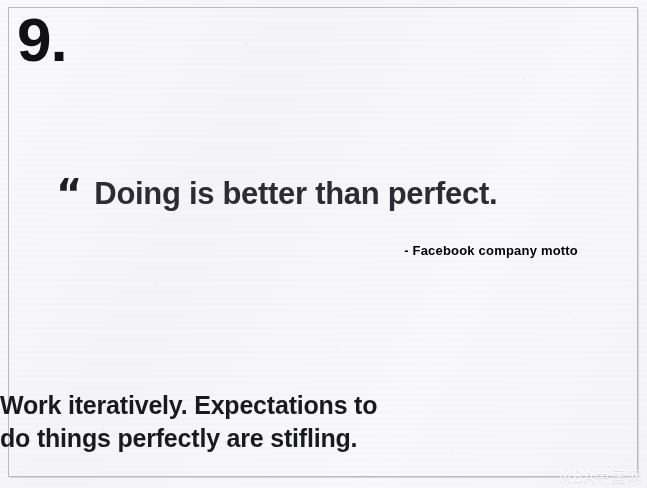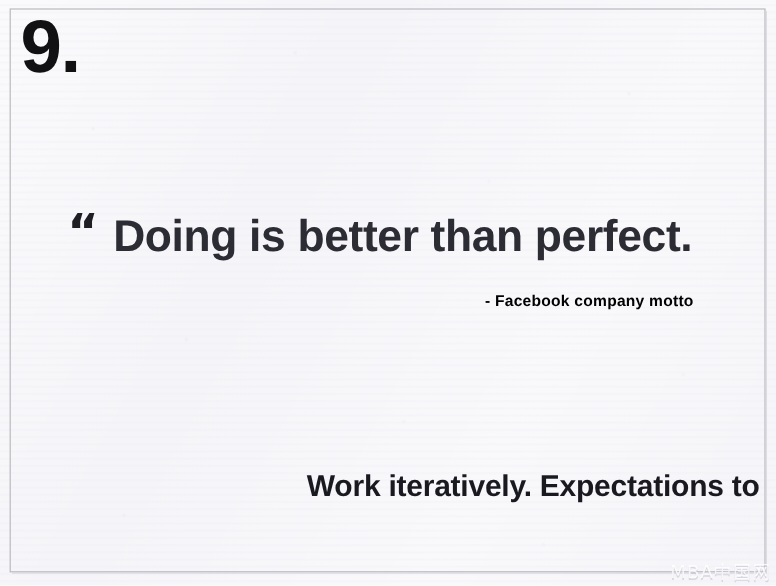--- a/index.html
+++ b/index.html
@@ -99,21 +99,21 @@
     font-size: 40px;
     font-weight: bold;
     color: #1e1e24;
     line-height: 0.72;
     margin-right: 12px;
     margin-top: 3px;
     font-family: "DejaVu Sans", sans-serif;
   }
 
   #quote-text {
-    font-size: 37px;
+    font-size: 31px;
     font-weight: bold;
     color: #2c2c34;
     line-height: 1.08;
     letter-spacing: -0.3px;
   }
 
   
   #attribution {
     position: absolute;
     left: 0;
@@ -126,21 +126,20 @@
     letter-spacing: 0.2px;
     white-space: pre;
   }
 
   
   #takeaway {
     position: absolute;
     left: 0;
     top: 389px;
     width: 633px;
-    text-align: right;
     font-size: 25px;
     font-weight: bold;
     color: #191920;
     line-height: 1.30;
     letter-spacing: -0.2px;
   }
   #takeaway .tline {
     display: block;
     white-space: pre;
   }
@@ -186,19 +185,20 @@
 
   <div id="quote-block">
     <span id="quote-mark">“</span>
     <span id="quote-text">Doing is better than perfect.</span>
   </div>
 
   <div id="attribution">- Facebook company motto</div>
 
   <div id="takeaway">
     <span class="tline">Work iteratively. Expectations to</span>
+    <span class="tline">do things perfectly are stifling.</span>
   </div>
 
   <div id="watermark">
     <span id="watermark-cn">MBA中国网</span>
   </div>
 
 </div>
 
 </body></html>

